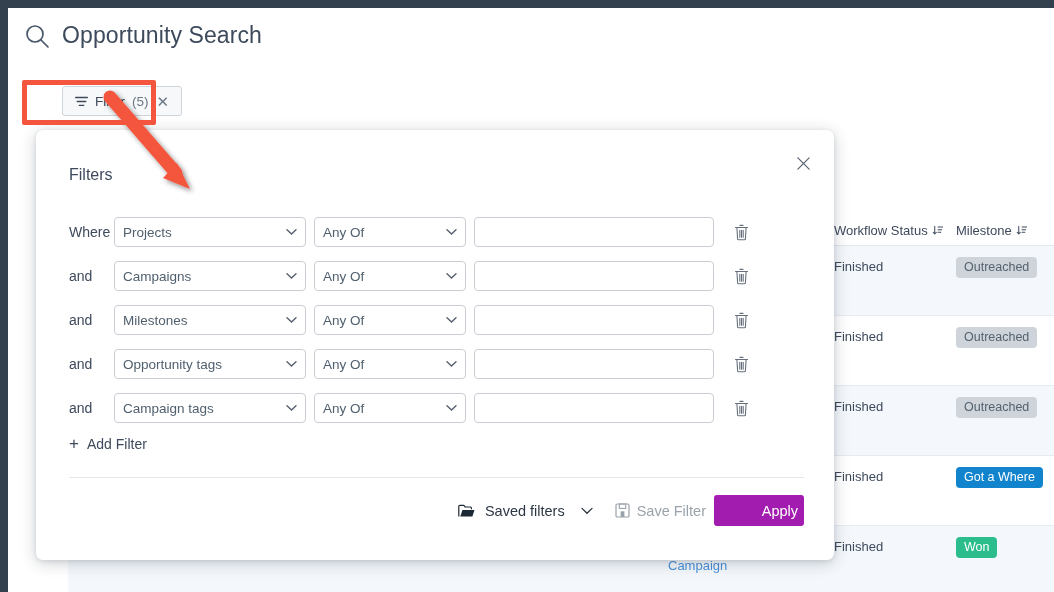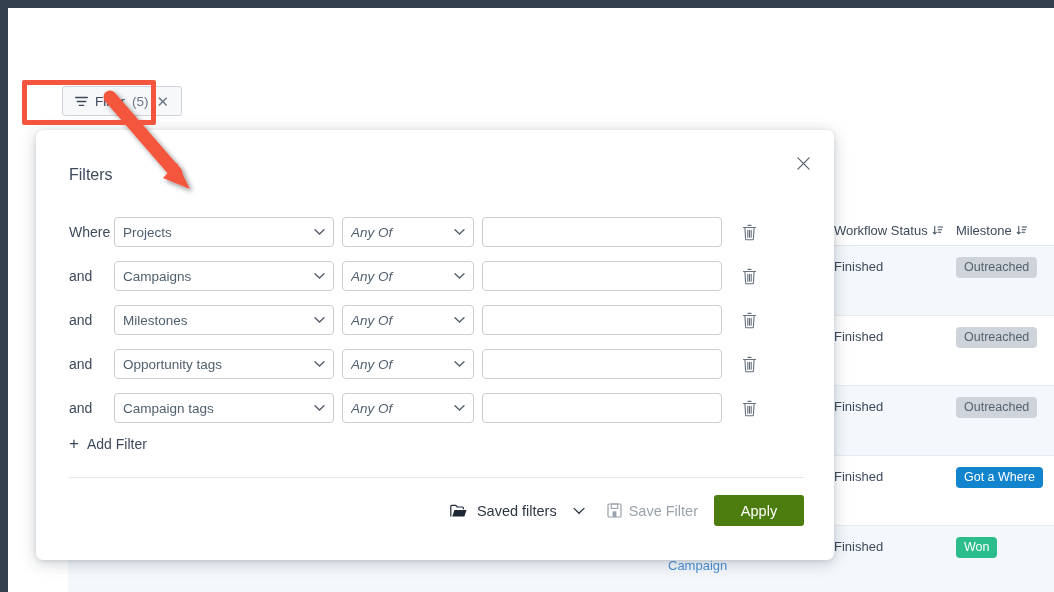--- a/index.html
+++ b/index.html
@@ -165,22 +165,22 @@
     color: #51606f;
     background: #ffffff;
     border: 1px solid #c9ced4;
     border-radius: 4px;
     height: 30px;
     padding: 0 8px;
     outline: none;
     appearance: none; -webkit-appearance: none;
   }
   select.sel { cursor: pointer; padding-right: 24px; }
-  .sel-field { width: 220px; }
-  .sel-op    { width: 132px; font-style: italic; }
+  .sel-field { width: 192px; }
+  .sel-op    { width: 152px; }
   input.val  { width: 240px; }
   .caret {
     position: absolute; right: 9px; top: 50%;
     transform: translateY(-50%);
     width: 11px; height: 7px; pointer-events: none; color: #555f6b;
   }
   .gap-a { width: 8px; flex: none; }
   .gap-b { width: 8px; flex: none; }
   .trash-btn {
     width: 34px; flex: none;
@@ -210,27 +210,28 @@
     font-size: 14.5px; color: #2d3744; cursor: pointer;
     padding-right: 4px;
   }
   #saved-filters-caret { width: 12px; height: 8px; color: #2d3744; margin-left: 6px; }
   #save-filter-btn {
     display: inline-flex; align-items: center; gap: 7px;
     font-size: 14.5px; color: #9aa2ab; cursor: pointer;
     margin-left: 18px;
   }
   #apply-btn {
-    margin-left: 16px;
-    background: #4d7c0f; color: #ffffff;
+    margin-left: 8px;
+    background: #a21caf; color: #ffffff;
     border: none; border-radius: 3px;
     height: 31px; min-width: 90px;
     font-family: "Liberation Sans", sans-serif;
     font-size: 14.5px;
     cursor: pointer;
+    text-align: right;
   }
   .folder-icon { width: 17px; height: 14px; color: #1e2936; }
   .floppy-icon { width: 15px; height: 15px; color: #9aa2ab; }
 </style>
 </head>
 <body>
 
 <div id="app-frame">
   <div id="app-canvas">
 
@@ -313,20 +314,27 @@
             <span class="url-link">https://www.mysubscriptionaddiction.com/arts-an…</span>
           </div>
         <div class="cell col-proj"><span>(Demos)</span></div>
         <div class="cell col-camp"><span class="link">Outreach Campaign</span></div>
         <div class="cell col-out"><span>Outreach</span></div>
         <div class="cell col-wf"><span>Finished</span></div>
         <div class="cell col-ms"><span class="badge badge-green">Won</span></div>
       </div>
     </div>
 
+    <div id="page-header">
+      <svg id="search-icon" viewBox="0 0 26 26">
+        <circle cx="11" cy="11" r="8" fill="none" stroke="currentColor" stroke-width="1.7"></circle>
+        <line x1="17" y1="17" x2="24" y2="24" stroke="currentColor" stroke-width="1.7" stroke-linecap="round"></line>
+      </svg>
+      <div id="page-title">Opportunity Search</div>
+    </div>
 
     <div id="filter-chip-wrap">
       <div id="filter-chip">
         <svg class="filter-lines" viewBox="0 0 13 11">
           <path d="M0.6 1.5h11.8M2.2 5.5h8.6M4.2 9.3h4.6" stroke="#3d4a5c" stroke-width="1.3" stroke-linecap="round"></path>
         </svg>
         <span>Filter</span>
         <span class="chip-count">(5)</span>
         <span class="chip-x">✕</span>
       </div>

